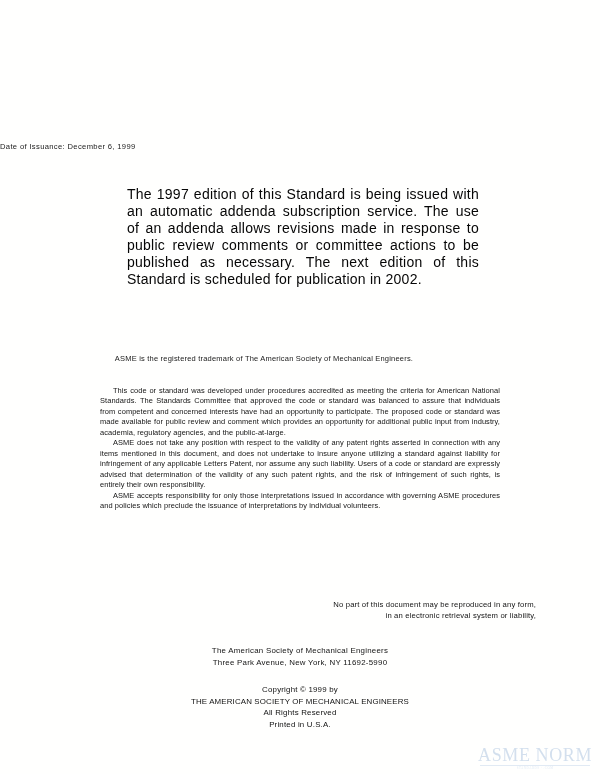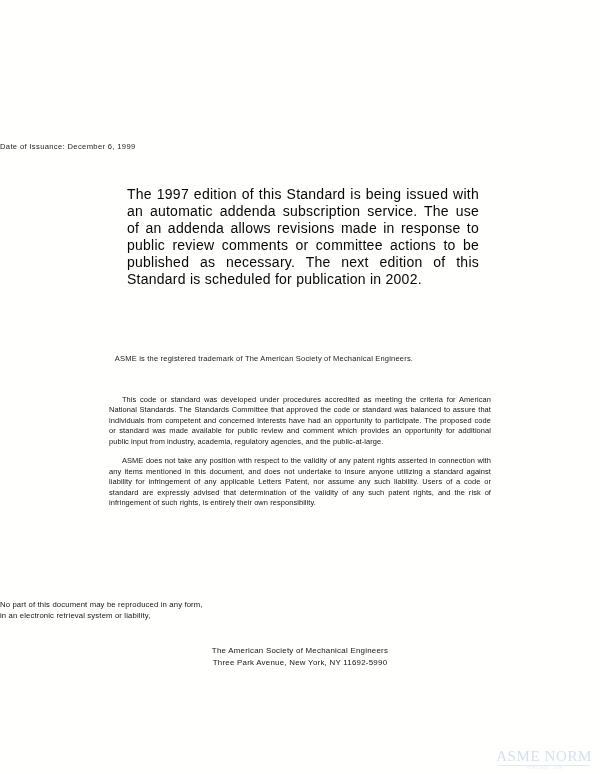--- a/index.html
+++ b/index.html
@@ -70,31 +70,31 @@
     left: 100px;
     width: 400px;
     font-size: 7.45px;
     line-height: 10.45px;
     text-align: justify;
     text-justify: inter-word;
     letter-spacing: 0.08px;
     color: #141414;
   }
   .legal-block > p {
-    margin: 9px;
+    margin: 0;
     text-indent: 13px;
   }
 
   
   .reproduction-block {
     position: absolute;
     top: 599px;
     left: 0;
     width: 536px;
-    text-align: left;
+    text-align: right;
     font-size: 7.7px;
     line-height: 11.4px;
     letter-spacing: 0.15px;
     color: #141414;
   }
 
   
   .publisher-block {
     position: absolute;
     top: 645px;
@@ -128,21 +128,21 @@
     position: absolute;
     right: 8px;
     bottom: 4px;
     text-align: center;
     line-height: 1;
     opacity: 0.62;
     user-select: none;
   }
   .watermark .wm-main {
     font-family: "Liberation Serif", serif;
-    font-size: 15px;
+    font-size: 18px;
     letter-spacing: 0.6px;
     color: #b9cde4;
     display: block;
   }
   .watermark .wm-rule {
     display: block;
     height: 1px;
     margin: 1px 2px 1px 2px;
     background: #cfdeef;
   }
@@ -163,32 +163,39 @@
 
   <div class="lead-block">
     <p>The 1997 edition of this Standard is being issued with an automatic addenda subscription service. The use of an addenda allows revisions made in response to public review comments or committee actions to be published as necessary. The next edition of this Standard is scheduled for publication in 2002.</p>
   </div>
 
   <div class="trademark-line">ASME is the registered trademark of The American Society of Mechanical Engineers.</div>
 
   <div class="legal-block">
     <p>This code or standard was developed under procedures accredited as meeting the criteria for American National Standards. The Standards Committee that approved the code or standard was balanced to assure that individuals from competent and concerned interests have had an opportunity to participate. The proposed code or standard was made available for public review and comment which provides an opportunity for additional public input from industry, academia, regulatory agencies, and the public-at-large.</p>
     <p>ASME does not take any position with respect to the validity of any patent rights asserted in connection with any items mentioned in this document, and does not undertake to insure anyone utilizing a standard against liability for infringement of any applicable Letters Patent, nor assume any such liability. Users of a code or standard are expressly advised that determination of the validity of any such patent rights, and the risk of infringement of such rights, is entirely their own responsibility.</p>
+    <p>ASME accepts responsibility for only those interpretations issued in accordance with governing ASME procedures and policies which preclude the issuance of interpretations by individual volunteers.</p>
   </div>
 
   <div class="reproduction-block">
     <div>No part of this document may be reproduced in any form,</div>
     <div>in an electronic retrieval system or liability,</div>
   </div>
 
   <div class="publisher-block">
     <div>The American Society of Mechanical Engineers</div>
     <div>Three Park Avenue, New York, NY 11692-5990</div>
   </div>
 
+  <div class="copyright-block">
+    <div>Copyright © 1999 by</div>
+    <div class="shout">THE AMERICAN SOCIETY OF MECHANICAL ENGINEERS</div>
+    <div>All Rights Reserved</div>
+    <div>Printed in U.S.A.</div>
+  </div>
 
   <div class="watermark">
     <span class="wm-main">ASME NORM</span>
     <span class="wm-rule"></span>
     <span class="wm-sub">STANDARDS · .COM</span>
   </div>
 
 </div>
 
 </body></html>

